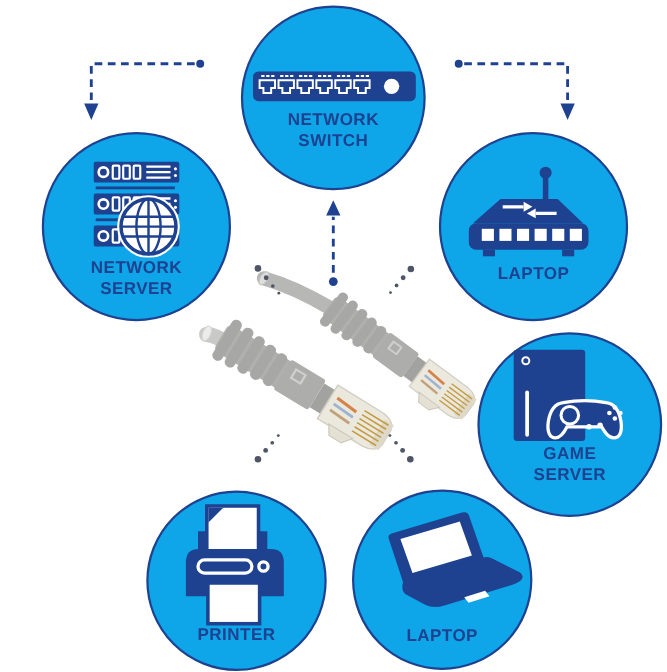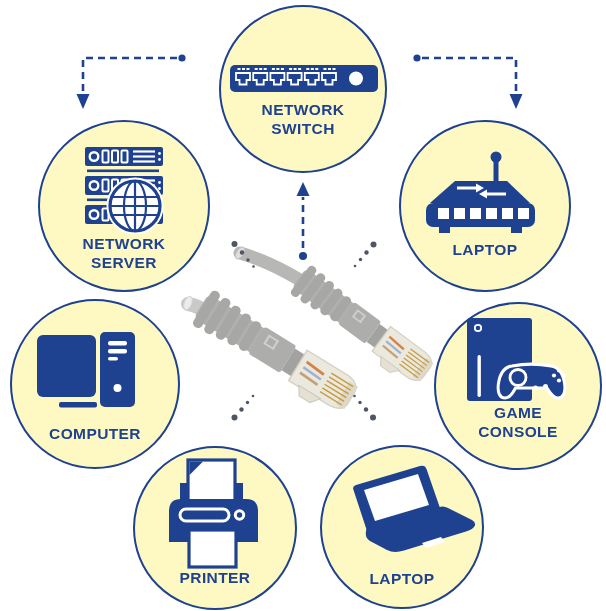--- a/index.html
+++ b/index.html
@@ -3,21 +3,21 @@
 <meta charset="utf-8">
 <style>
   html,body{margin:0;padding:0;background:#fff;}
   .canvas{
     position:relative;width:606px;height:611px;background:#ffffff;
     font-family:"Liberation Sans",sans-serif;overflow:hidden;
   }
   .layer{position:absolute;left:0;top:0;}
   .node{
     position:absolute;border:2.6px solid #1e4190;border-radius:50%;
-    background:#fef9c3;box-sizing:border-box;
+    background:#0ea5e9;box-sizing:border-box;
   }
   .node svg{position:absolute;}
   .node .label{
     position:absolute;left:0;right:0;text-align:center;color:#1e4190;
     font-weight:bold;font-size:15.5px;line-height:19px;letter-spacing:.4px;
     white-space:pre-line;
   }
   
   #n-switch {left:219px;top:5px;width:168px;height:168px;}
   #n-server {left:38px;top:120px;width:172px;height:172px;}
@@ -279,55 +279,41 @@
           <rect x="60" y="58" width="11" height="11"></rect>
         <rect x="76" y="58" width="11" height="11"></rect>
           <rect x="92" y="58" width="11" height="11"></rect>
       </g>
       <rect x="13" y="77" width="11" height="6" fill="#1e4190"></rect>
       <rect x="85" y="77" width="11" height="6" fill="#1e4190"></rect>
     </svg>
     <div class="label" style="top:118px">LAPTOP</div>
   </div>
 
-  <div class="node" id="n-computer">
-    <svg style="left:25px;top:31px" width="100" height="78" viewBox="0 0 100 78">
-      <rect x="0" y="3" width="59" height="62" rx="6" fill="#1e4190"></rect>
-      <rect x="22" y="70" width="38" height="5.5" rx="2" fill="#1e4190"></rect>
-      <rect x="63" y="0" width="35" height="75" rx="5" fill="#1e4190"></rect>
-      <g fill="#ffffff">
-        <rect x="71" y="9" width="19" height="4.5" rx="2"></rect>
-        <rect x="71" y="17" width="19" height="4.5" rx="2"></rect>
-        <rect x="71" y="25" width="10" height="3.5" rx="1.7"></rect>
-        <circle cx="80.5" cy="56" r="4"></circle>
-      </g>
-    </svg>
-    <div class="label" style="top:123px">COMPUTER</div>
-  </div>
 
   <div class="node" id="n-console">
     <svg style="left:26px;top:13px" width="116" height="86" viewBox="0 0 116 86">
       <rect x="5" y="1" width="65" height="83" rx="3" fill="#1e4190"></rect>
       <circle cx="16" cy="11" r="3.2" fill="none" stroke="#fff" stroke-width="1.8"></circle>
       <rect x="15.5" y="38" width="3.4" height="42" rx="1.7" fill="#ffffff"></rect>
       <g>
         <path d="M50,49 C42,50 38,57 36.5,66 C35,76 38,81 43,81 C48,81 51,76 53.5,71 L85,71 C88,76 91,81 96,81 C101,81 104,76 102.5,66 C101,57 97,50 89,49 C76,46.5 63,46.5 50,49 Z" fill="#1e4190" stroke="#ffffff" stroke-width="3"></path>
         <circle cx="56" cy="60.5" r="8" fill="none" stroke="#fff" stroke-width="2.8"></circle>
         <circle cx="73.5" cy="71" r="2.5" fill="#fff"></circle>
         <circle cx="83.5" cy="69.5" r="2.5" fill="#fff"></circle>
         <g fill="#ffffff">
           <circle cx="97" cy="53.5" r="2.1"></circle>
             <circle cx="92" cy="58.5" r="2.1"></circle>
           <circle cx="102" cy="58.5" r="2.1"></circle>
             <circle cx="97" cy="63.5" r="2.1"></circle>
         </g>
       </g>
     </svg>
     <div class="label" style="top:99px">GAME
-CONSOLE</div>
+SERVER</div>
   </div>
 
   <div class="node" id="n-printer">
     <svg style="left:31px;top:10px" width="95" height="118" viewBox="0 0 95 118">
       <rect x="22" y="2" width="47" height="43" fill="#ffffff" stroke="#1e4190" stroke-width="3.2"></rect>
       <polygon points="23.5,3.5 37,3.5 23.5,17" fill="#1e4190"></polygon>
       <rect x="14" y="25" width="7" height="20" fill="#1e4190"></rect>
       <rect x="70" y="25" width="7" height="20" fill="#1e4190"></rect>
       <path d="M3,84 V53 Q3,41 15,41 H80 Q92,41 92,53 V84 Z" fill="#1e4190"></path>
       <rect x="14" y="51" width="49" height="12" rx="6" fill="none" stroke="#fff" stroke-width="3"></rect>

